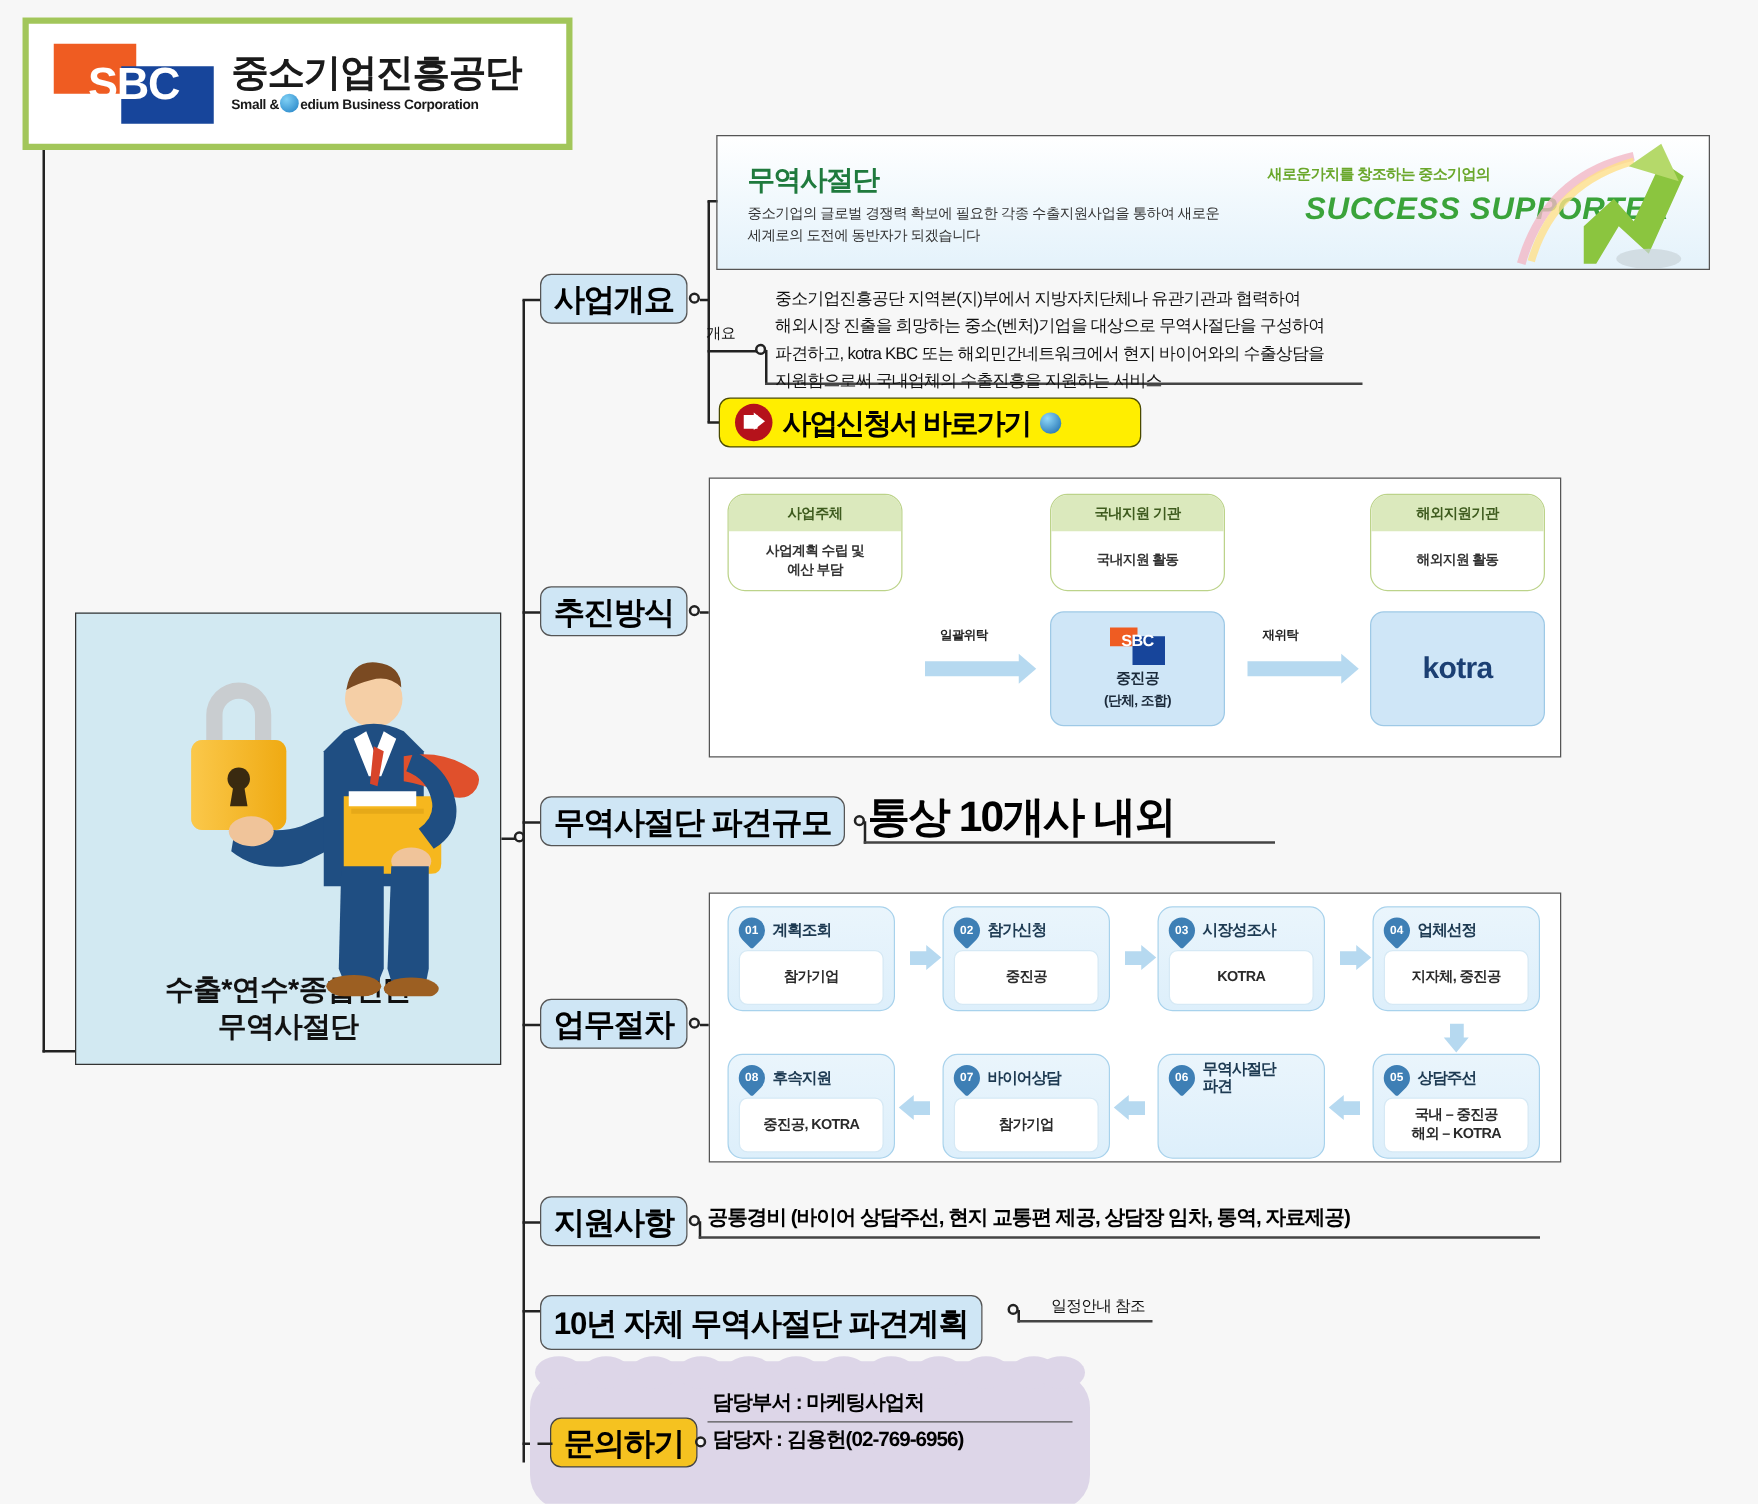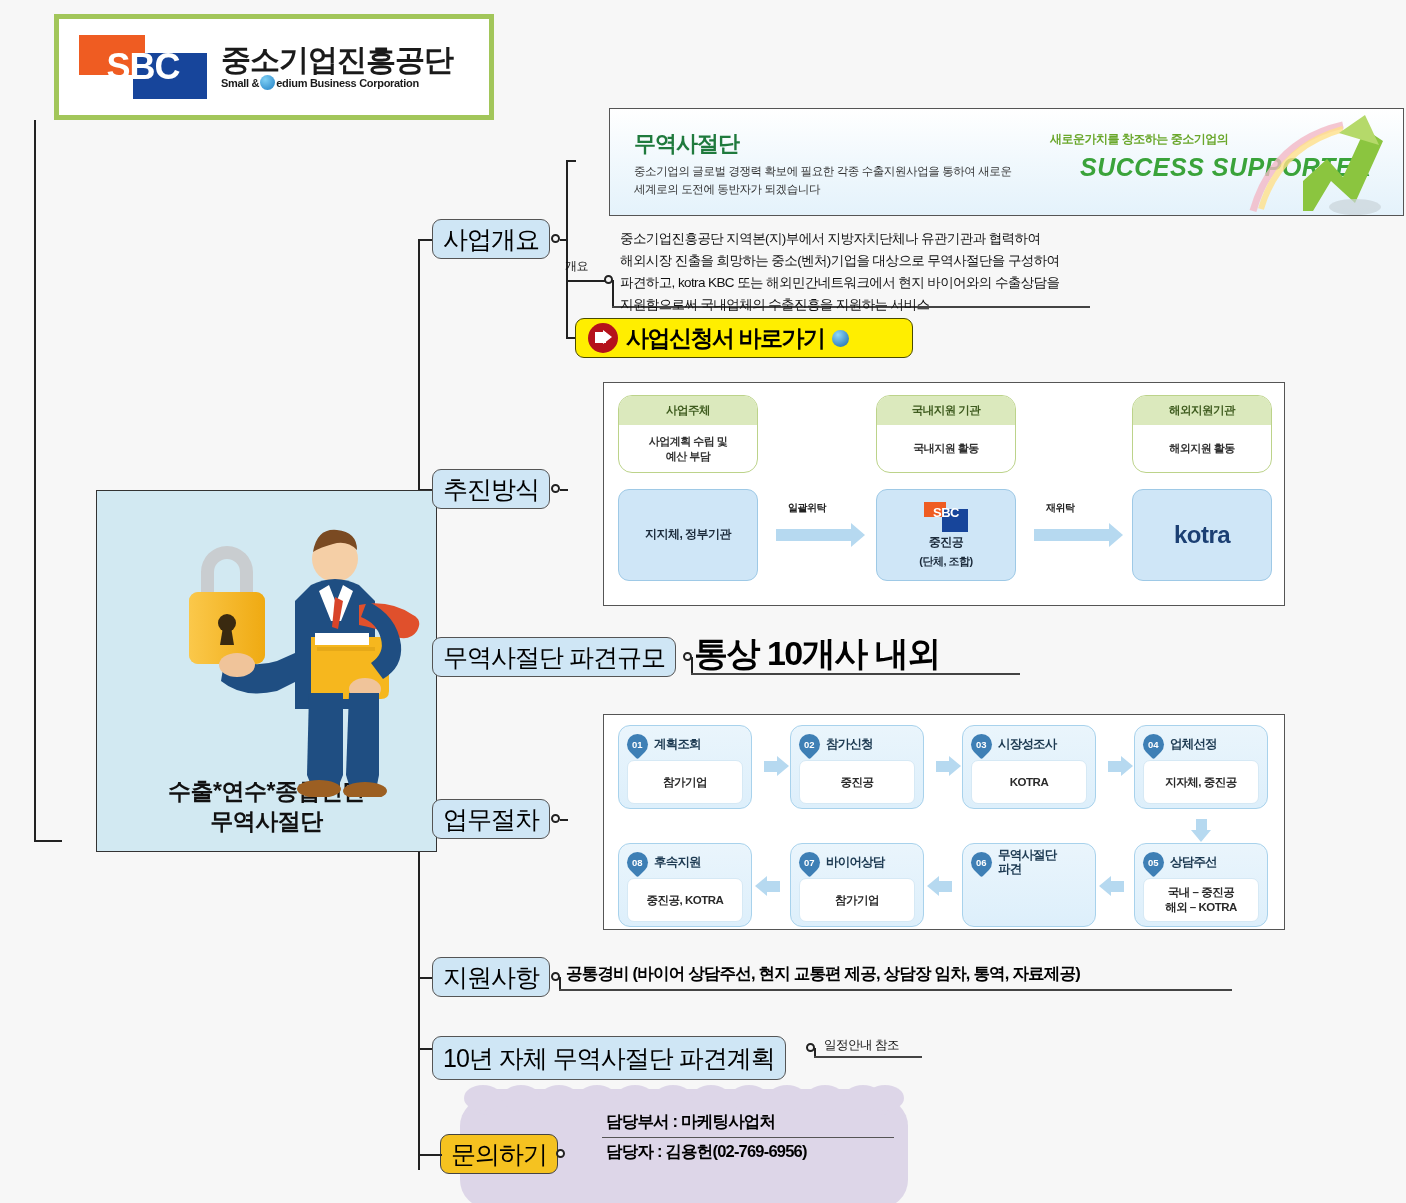--- a/index.html
+++ b/index.html
@@ -7,21 +7,21 @@
   body {
     width:1406px; height:1203px;
     background:#f7f7f7;
     font-family:"Liberation Sans", sans-serif;
     position:relative;
     overflow:hidden;
     color:#000;
   }
 
   
-  .abs { position:absolute;margin-left:36px; }
+  .abs { position:absolute; }
   .vline { position:absolute; background:#222; width:2px; }
   .hline { position:absolute; background:#222; height:2px; }
   .bullet {
     position:absolute; width:9px; height:9px; border-radius:50%;
     border:2px solid #222; background:#f7f7f7;
   }
 
   
   #root-node {
     left:18px; top:14px; width:440px; height:106px;
@@ -62,21 +62,21 @@
   }
   .hero { position:absolute; left:0; top:6px; width:341px; height:300px; }
 
   
   .l1 {
     position:absolute;
     background:#cfe6f5;
     border:1px solid #555;
     border-radius:9px;
     display:flex; align-items:center; justify-content:center;
-    font-weight:normal; color:#000;
+    font-weight:bold; color:#000;
     padding:14px 10px;
     letter-spacing:-1px;
     white-space:nowrap;
   }
   .l1.orange { background:#f5c220; border-color:#444; }
 
   
   #banner {
     left:573px; top:108px; width:795px; height:108px;
     border:1px solid #555;
@@ -211,21 +211,21 @@
   .farrow-l::after { content:""; position:absolute; left:-11px; top:-5px;
     border-top:10.5px solid transparent; border-bottom:10.5px solid transparent;
     border-right:12px solid #b6d9f0; }
   .farrow-d { width:11px; height:12px; background:#b6d9f0; }
   .farrow-d::after { content:""; position:absolute; left:-5px; bottom:-11px;
     border-left:10.5px solid transparent; border-right:10.5px solid transparent;
     border-top:12px solid #b6d9f0; }
 
   
   #support-text { position:absolute; left:566px; top:963px; font-size:16.5px; font-weight:bold; color:#000; letter-spacing:-0.8px; }
-  #plan-note { position:absolute; left:824px; top:1037px; font-size:12.5px; color:#111; letter-spacing:-0.5px; }
+  #plan-note { position:absolute; left:841px; top:1037px; font-size:12.5px; color:#111; letter-spacing:-0.5px; }
 
   
   #contact-cloud {
     left:424px; top:1098px; width:448px; height:110px;
     background:#ddd6e8;
     border-radius:28px;
   }
   #contact-cloud::before, #contact-cloud::after {
     content:""; position:absolute; background:#ddd6e8;
   }
@@ -372,23 +372,20 @@
   </div>
   <div class="gbox" style="left:272px; top:12px;">
     <div class="hd">국내지원 기관</div>
     <div class="bd">국내지원 활동</div>
   </div>
   <div class="gbox" style="left:528px; top:12px;">
     <div class="hd">해외지원기관</div>
     <div class="bd">해외지원 활동</div>
   </div>
 
-  <div class="bbox" style="left:14px; top:106px;">
-    <span>지지체, 정부기관</span>
-  </div>
   <div class="bbox" style="left:272px; top:106px;">
     <div class="sbc-mini">
       <div class="o"></div>
         <div class="b"></div>
         <div class="t">SBC</div>
     </div>
     <span>중진공</span>
     <span style="font-size:11px">(단체, 조합)</span>
   </div>
   <div class="bbox" style="left:528px; top:106px;">

